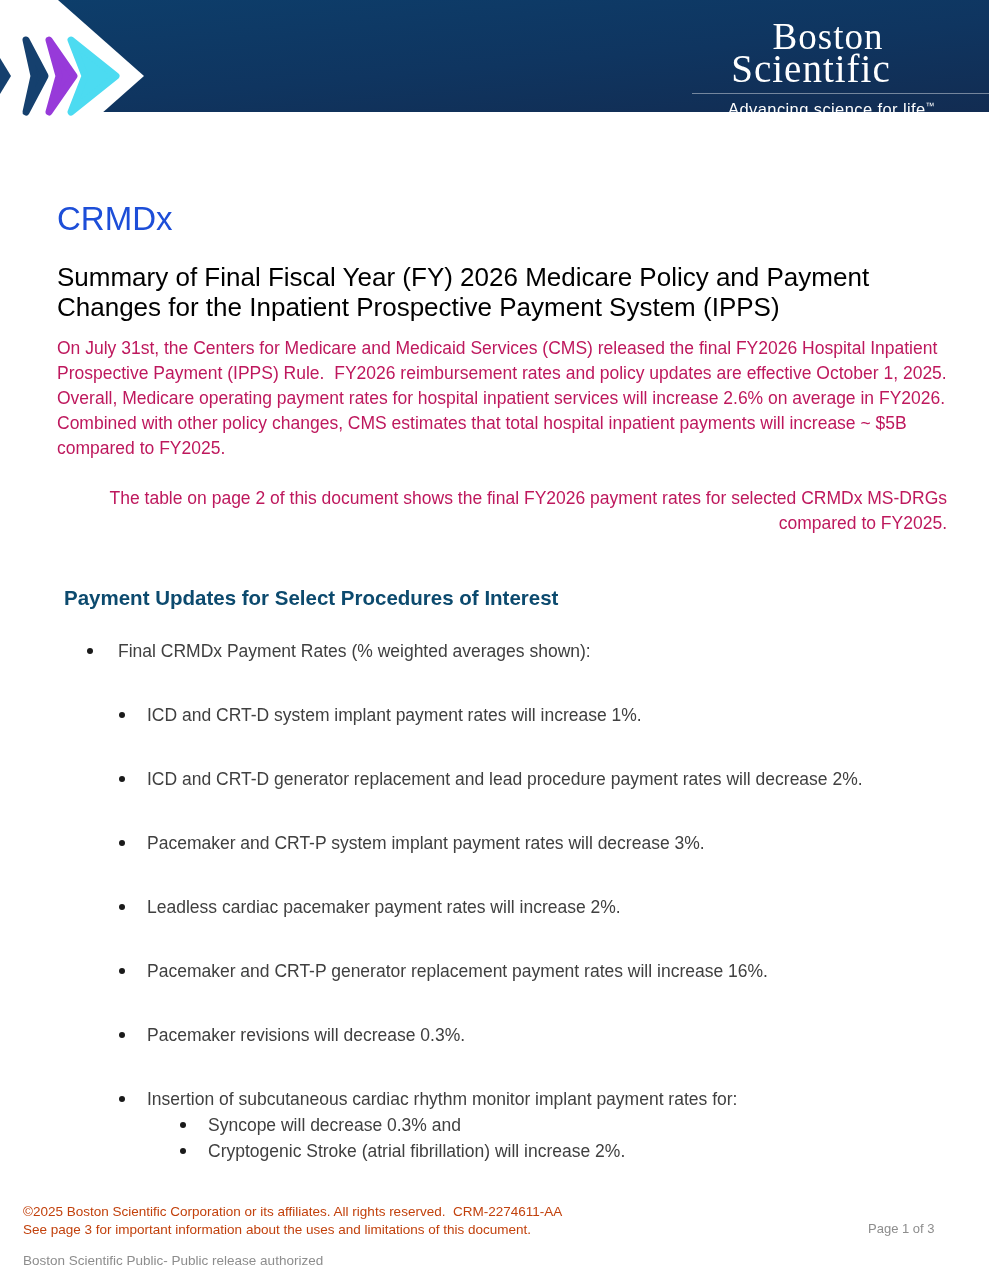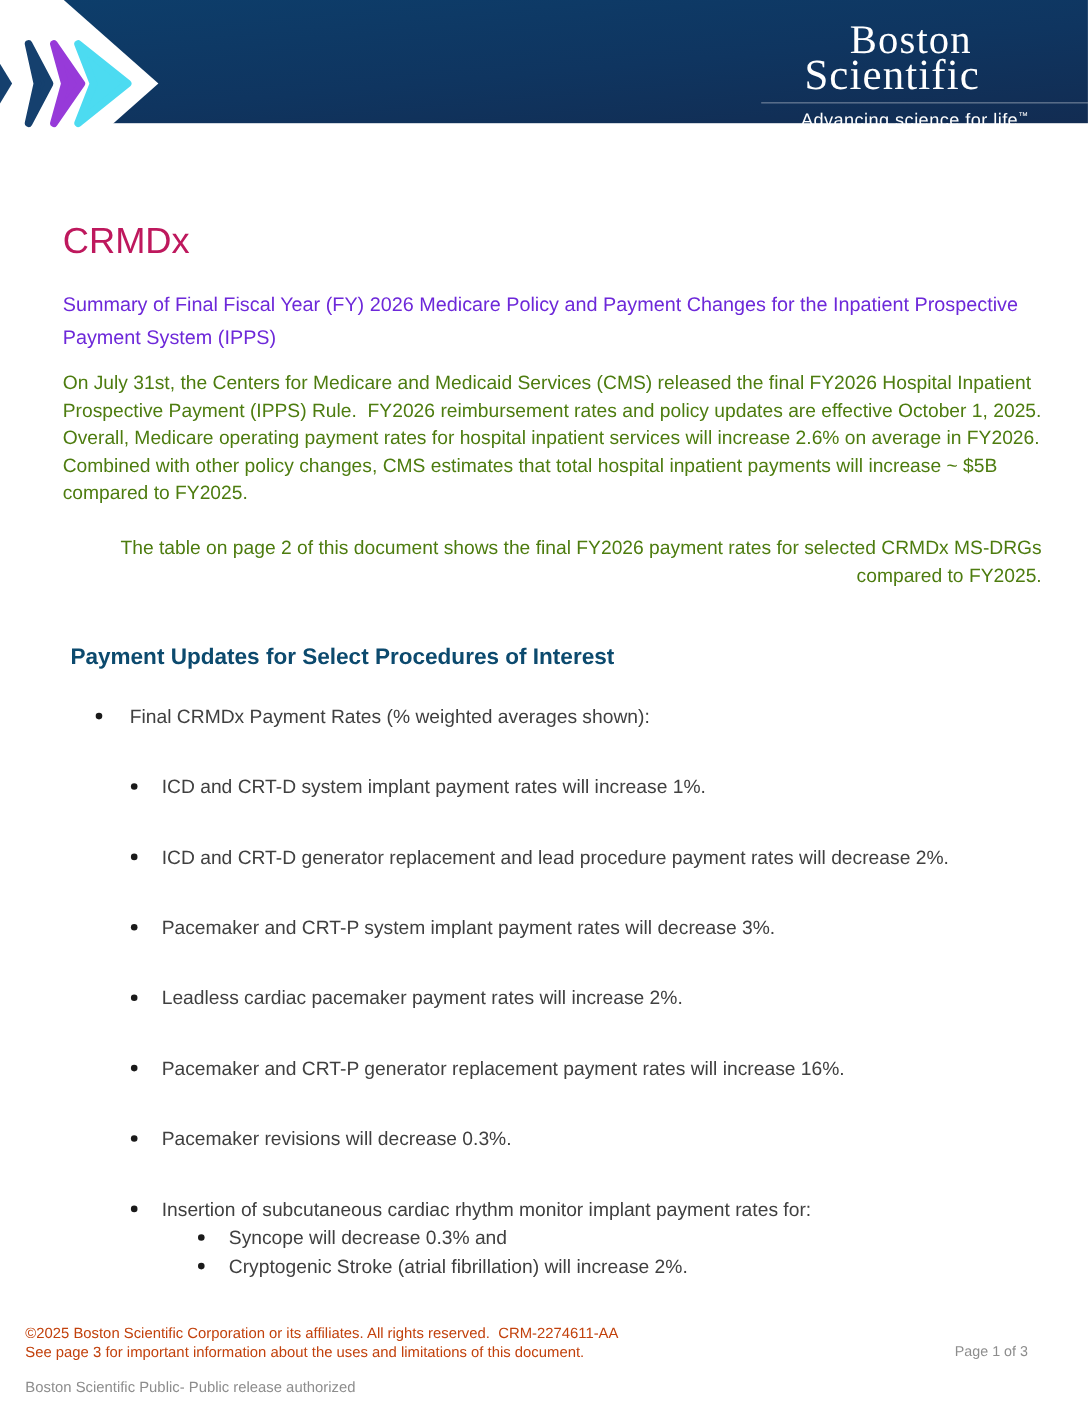--- a/index.html
+++ b/index.html
@@ -36,27 +36,27 @@
     background:rgba(255,255,255,0.42);
   }
   .brand-tagline{
     position:absolute;top:100px;right:54px;width:250px;
     color:#ffffff;font-size:16.5px;letter-spacing:0.4px;text-align:right;
   }
   .tm{font-size:9px;vertical-align:super;}
   
   .doc-title{
     position:absolute;left:57px;top:200px;
-    font-size:33px;color:#be185d;
+    font-size:33px;color:#1d4ed8;
   }
   .doc-subtitle{
     position:absolute;left:57px;top:262px;width:880px;
-    font-size:18px;line-height:30px;color:#6d28d9;
+    font-size:26px;line-height:30px;color:#000000;
   }
-  .para{position:absolute;left:57px;width:890px;font-size:17.5px;line-height:25px;color:#4d7c0f;}
+  .para{position:absolute;left:57px;width:890px;font-size:17.5px;line-height:25px;color:#be185d;}
   .para1{top:336px;}
   .para2{top:486px;text-align:right;}
   .section-heading{
     position:absolute;left:64px;top:586px;
     font-size:20.5px;font-weight:bold;color:#0c4a6e;
   }
   
   .bullets{position:absolute;left:57px;top:638px;width:890px;}
   .b-row{position:relative;line-height:26px;font-size:17.5px;color:#404040;}
   .b-dot{position:absolute;width:6px;height:6px;border-radius:50%;background:#1a1a1a;top:10px;}

